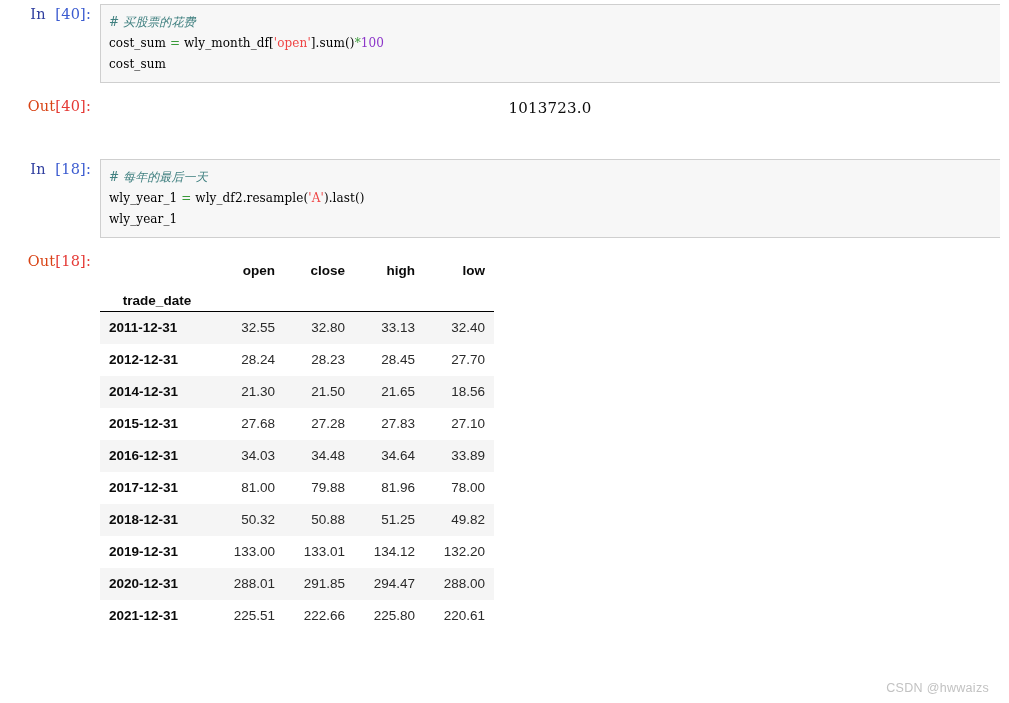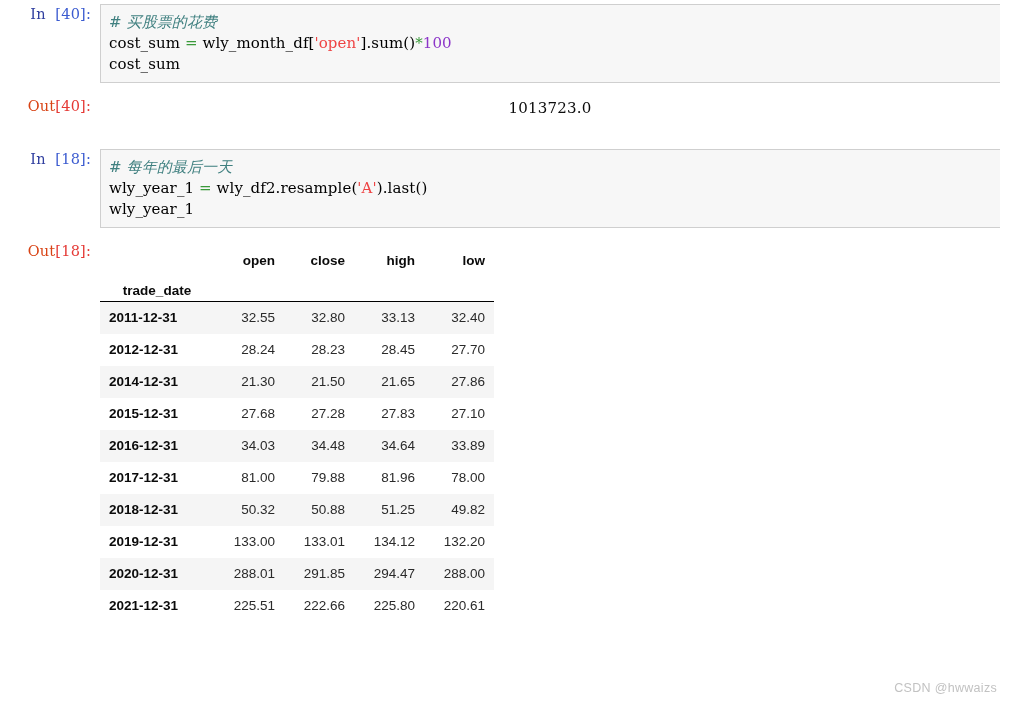--- a/index.html
+++ b/index.html
@@ -51,21 +51,21 @@
     background: #f7f7f7;
     border: 1px solid #cfcfcf;
     border-right: none;
     padding: 7px 0 7px 8px;
     box-sizing: border-box;
   }
   pre.code {
     margin: 0;
     padding: 0;
     font-family: "DejaVu Serif", "Liberation Serif", serif;
-    font-size: 15px;
+    font-size: 12px;
     line-height: 21px;
     color: #000000;
     white-space: pre;
     letter-spacing: 0.1px;
   }
   .tok-comment { color: #408080; font-style: italic; }
   .tok-op      { color: #3a9a3a; font-weight: normal; }
   .tok-str     { color: #ef4444; }
   .tok-num     { color: #8c35c9; }
 
@@ -136,21 +136,21 @@
   }
   table.dataframe tbody tr:nth-child(even) {
     background: #ffffff;
   }
   .col-date { min-width: 96px; }
   .col-num  { min-width: 52px; }
 
   
   .watermark {
     position: absolute;
-    right: 12px;
+    right: 20px;
     bottom: 8px;
     font-family: "Liberation Sans", sans-serif;
     font-size: 12.5px;
     color: #c2c2c2;
     letter-spacing: 0.3px;
     white-space: nowrap;
   }
 </style>
 </head>
 <body>
@@ -166,21 +166,21 @@
     </div>
   </div>
 
   <div class="cell-row" style="margin-top:13px;">
     <div class="prompt prompt-out"><span>Out</span><span class="br">[40]:</span></div>
     <div class="out-area">
       <pre class="out-text">1013723.0</pre>
     </div>
   </div>
 
-  <div class="cell-row" style="margin-top:30px;">
+  <div class="cell-row" style="margin-top:40px;">
     <div class="prompt prompt-in"><span>In</span><span class="sp">&nbsp;&nbsp;</span><span class="br">[18]:</span></div>
     <div class="input-area">
       <pre class="code" id="code-1"><span class="tok-comment"># 每年的最后一天</span>
 wly_year_1 <span class="tok-op">=</span> wly_df2.resample(<span class="tok-str">'A'</span>).last()
 wly_year_1</pre>
     </div>
   </div>
 
   <div class="cell-row" style="margin-top:13px;">
     <div class="prompt prompt-out"><span>Out</span><span class="br">[18]:</span></div>
@@ -215,21 +215,21 @@
               <td class="col-num">28.24</td>
               <td class="col-num">28.23</td>
               <td class="col-num">28.45</td>
               <td class="col-num">27.70</td>
             </tr>
             <tr>
               <th class="col-date">2014-12-31</th>
               <td class="col-num">21.30</td>
               <td class="col-num">21.50</td>
               <td class="col-num">21.65</td>
-              <td class="col-num">27.86</td>
+              <td class="col-num">18.56</td>
             </tr>
             <tr>
               <th class="col-date">2015-12-31</th>
               <td class="col-num">27.68</td>
               <td class="col-num">27.28</td>
               <td class="col-num">27.83</td>
               <td class="col-num">27.10</td>
             </tr>
             <tr>
               <th class="col-date">2016-12-31</th>

